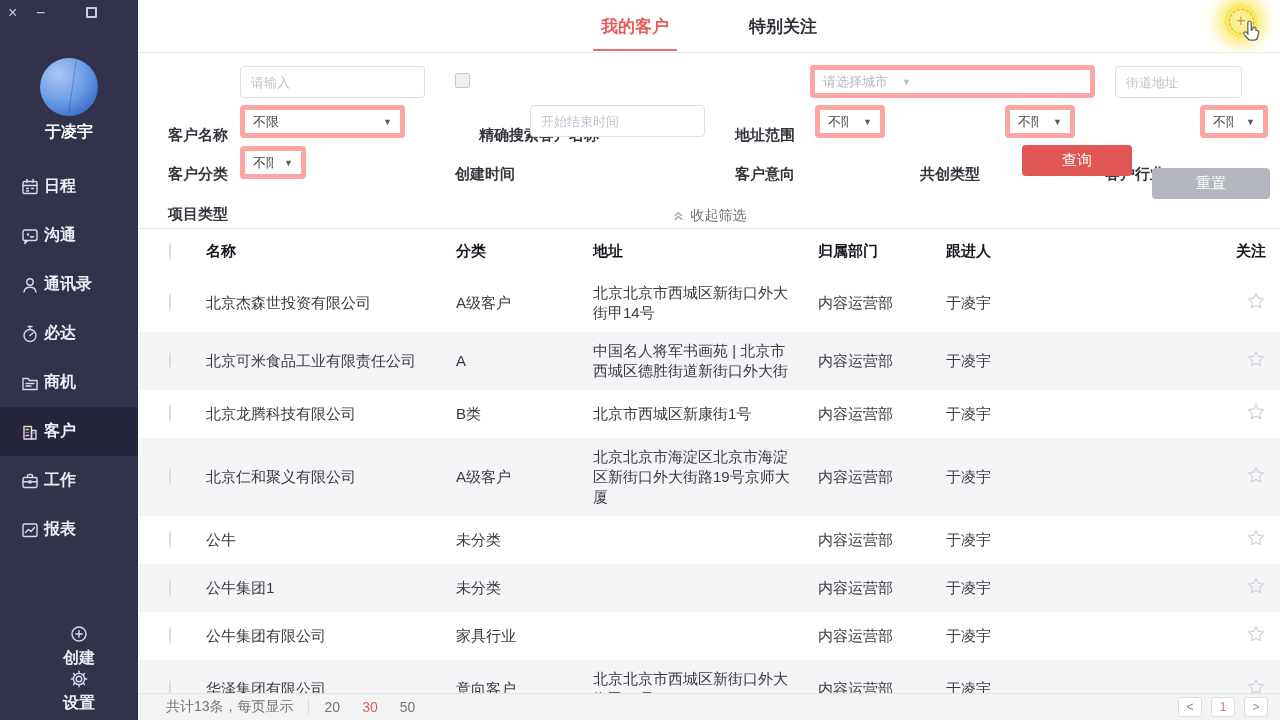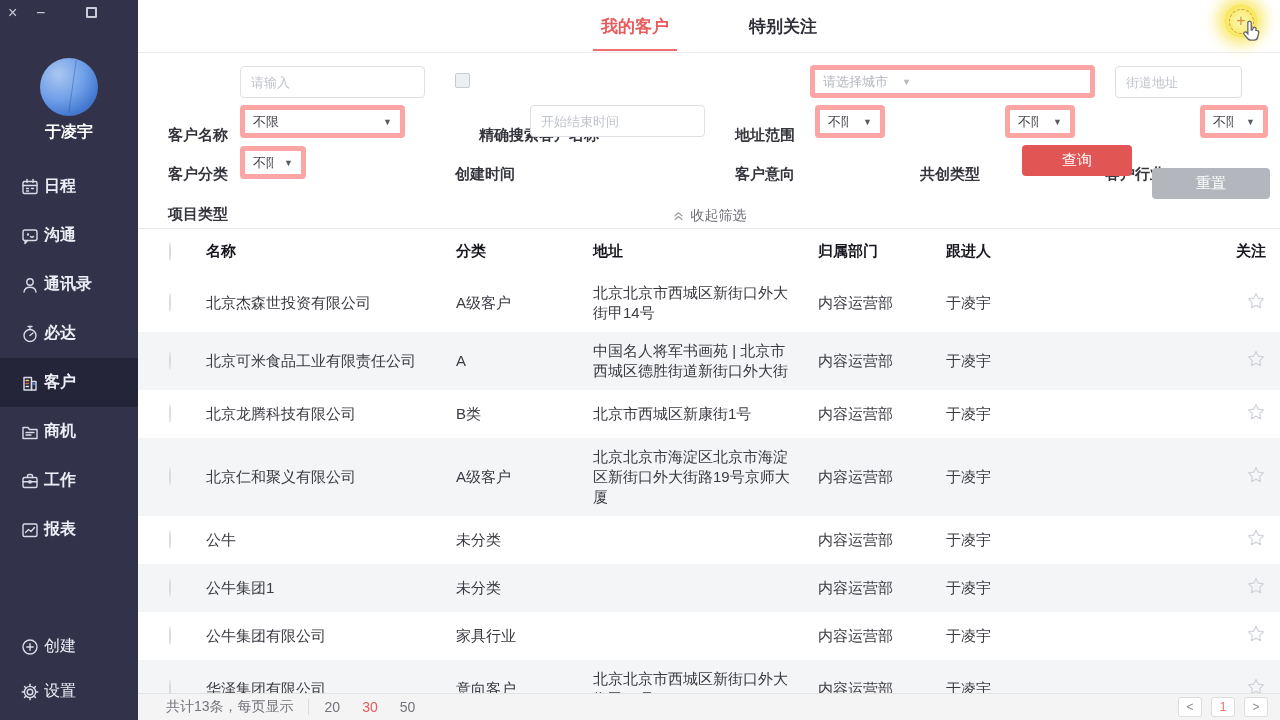--- a/index.html
+++ b/index.html
@@ -15,21 +15,21 @@
   .avatar { position:absolute; top:58px; left:50%; transform:translateX(-50%); width:58px; height:58px; border-radius:50%;
             background:radial-gradient(circle at 32% 28%, #aac7f1 0%, #6f9fe8 45%, #4277cf 75%, #3a67b8 100%); }
   .avatar::after { content:""; position:absolute; left:56%; top:4%; width:1px; height:92%; background:rgba(40,60,110,.35); transform:rotate(8deg); }
   .user-name { position:absolute; top:122px; width:100%; text-align:center; font-size:16px; font-weight:bold; color:#fff; }
   .menu { position:absolute; top:162px; left:0; right:0; }
   .menu-item { height:49px; display:flex; align-items:center; padding-left:20px; gap:4px; font-size:16px; font-weight:600; color:#eceef5; cursor:pointer; }
   .menu-item.active { background:#252539; }
   .menu-item svg { width:20px; height:20px; flex-shrink:0; }
   .icon-line { stroke:#d9dce8; stroke-width:1.4; fill:none; stroke-linecap:round; stroke-linejoin:round; }
   .sidebar-bottom { position:absolute; bottom:6px; left:0; right:0; }
-  .sidebar-bottom .menu-item { height:45px; font-weight:400; }
+  .sidebar-bottom .menu-item { height:45px; font-weight:700;flex-direction:column; }
 
   
   .main { flex:1; display:flex; flex-direction:column; background:#fff; min-width:0; }
 
   .tabbar { height:53px; border-bottom:1px solid #ececee; display:flex; justify-content:center; align-items:center; gap:76px; position:relative; flex-shrink:0; }
   .tab { font-size:17px; color:#2e2e38; font-weight:600; cursor:pointer; position:relative; padding:4px 2px; }
   .tab.active { color:#e85b5b; }
   .tab.active::after { content:""; position:absolute; left:-6px; right:-6px; bottom:-9px; height:2px; background:#ef6f6f; }
 
   .add-btn { position:absolute; right:18px; top:4px; width:38px; height:40px; cursor:pointer; }
@@ -127,38 +127,38 @@
       </div>
       <div class="menu-item">
         <svg viewBox="0 0 20 20" class="icon-line">
             <circle cx="10" cy="11.5" r="6"></circle>
             <line x1="10" y1="11.5" x2="13" y2="9"></line>
             <line x1="8" y1="2.5" x2="12" y2="2.5"></line>
             <line x1="10" y1="2.5" x2="10" y2="5.5"></line>
           </svg>
         <span>必达</span>
       </div>
+      <div class="menu-item">
+        <svg viewBox="0 0 20 20" class="icon-line">
+            <path d="M3 5.5h5l1.5 2H17v9H3z"></path>
+            <line x1="6" y1="10.5" x2="14" y2="10.5"></line>
+            <line x1="6" y1="13" x2="11" y2="13"></line>
+          </svg>
+        <span>商机</span>
+      </div>
       <div class="menu-item active">
         <svg viewBox="0 0 20 20" class="icon-line">
             <rect x="4" y="4.5" width="7.5" height="12.5"></rect>
             <rect x="11.5" y="8.5" width="4.5" height="8.5"></rect>
             <line x1="6" y1="7.5" x2="8.5" y2="7.5" stroke="#f0c84f"></line>
             <line x1="6" y1="10.5" x2="8.5" y2="10.5" stroke="#e06060"></line>
             <line x1="13" y1="11" x2="14.8" y2="11" stroke="#5b8ee0"></line>
             <line x1="6" y1="13.5" x2="8.5" y2="13.5"></line>
           </svg>
         <span>客户</span>
-      </div>
-      <div class="menu-item">
-        <svg viewBox="0 0 20 20" class="icon-line">
-            <path d="M3 5.5h5l1.5 2H17v9H3z"></path>
-            <line x1="6" y1="10.5" x2="14" y2="10.5"></line>
-            <line x1="6" y1="13" x2="11" y2="13"></line>
-          </svg>
-        <span>商机</span>
       </div>
       <div class="menu-item">
         <svg viewBox="0 0 20 20" class="icon-line">
             <rect x="3" y="6.5" width="14" height="10" rx="1.5"></rect>
             <path d="M7.5 6.5V5c0-.8.7-1.5 1.5-1.5h2c.8 0 1.5.7 1.5 1.5v1.5"></path>
             <line x1="3" y1="10.8" x2="17" y2="10.8"></line>
             <rect x="9" y="9.9" width="2" height="1.8"></rect>
           </svg>
         <span>工作</span>
       </div>

